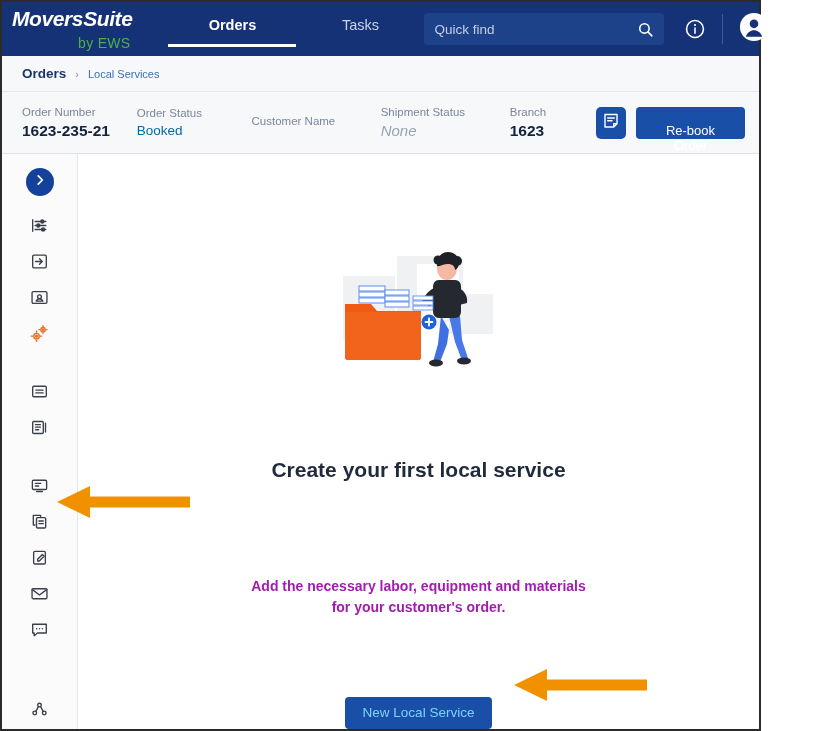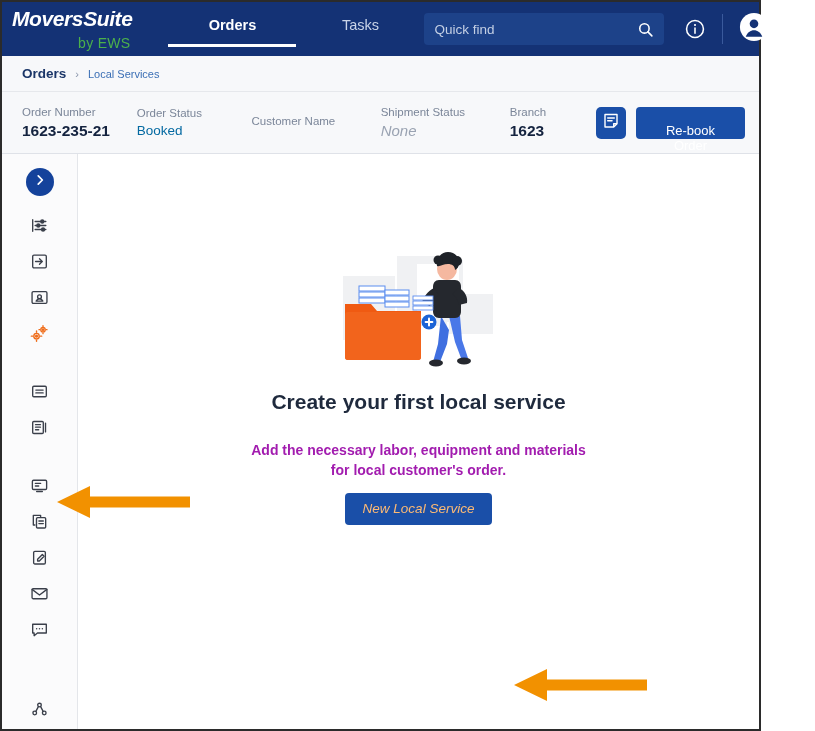--- a/index.html
+++ b/index.html
@@ -186,48 +186,48 @@
   .side-gap { height: 22px; }
 
   .content {
     flex: 1;
     background: #ffffff;
     display: flex;
     flex-direction: column;
     align-items: center;
     padding-top: 88px;
     position: relative;
+    justify-content: space-between;
   }
   .empty-illustration { width: 164px; height: 126px; margin-bottom: 22px; }
   .empty-title {
     font-size: 21px;
     font-weight: bold;
     color: #1f2a3d;
     margin-bottom: 26px;
     text-align: center;
   }
   .empty-sub {
     font-size: 14px;
     font-weight: bold;
     color: #a21caf;
     text-align: center;
     line-height: 1.45;
     margin-bottom: 12px;
   }
   .new-service-btn {
     background: #1a4fa8;
-    color: #fdba74;
+    color: #7dd3fc;
     border: none;
     border-radius: 4px;
     height: 32px;
     padding: 0 18px;
     font-size: 13.5px;
     font-family: "Liberation Sans", sans-serif;
     cursor: pointer;
-    font-style: italic;
   }
 
   
   .anno { position: absolute; pointer-events: none; }
   .arrow-1 { left: 55px; top: 330px; }
   .arrow-2 { left: 512px; top: 513px; }
 </style>
 </head>
 <body>
 
@@ -538,21 +538,21 @@
             <circle cx="120" cy="19" r="5" fill="#1e2228"></circle>
             <circle cx="101" cy="18" r="4.5" fill="#1e2228"></circle>
           </g>
         </svg>
       </div>
 
       <div class="empty-title">Create your first local service</div>
 
       <div class="empty-sub">
         <div>Add the necessary labor, equipment and materials</div>
-        <div>for local customer's order.</div>
+        <div>for your customer's order.</div>
       </div>
 
       <button class="new-service-btn">New Local Service</button>
     </div>
 
     <div class="anno arrow-1">
       <svg width="133" height="36" viewBox="0 0 133 36">
         <polygon points="0,18 33,2 33,34" fill="#f29100"></polygon>
         <rect x="31" y="12.5" width="102" height="11" fill="#f29100"></rect>
       </svg>

